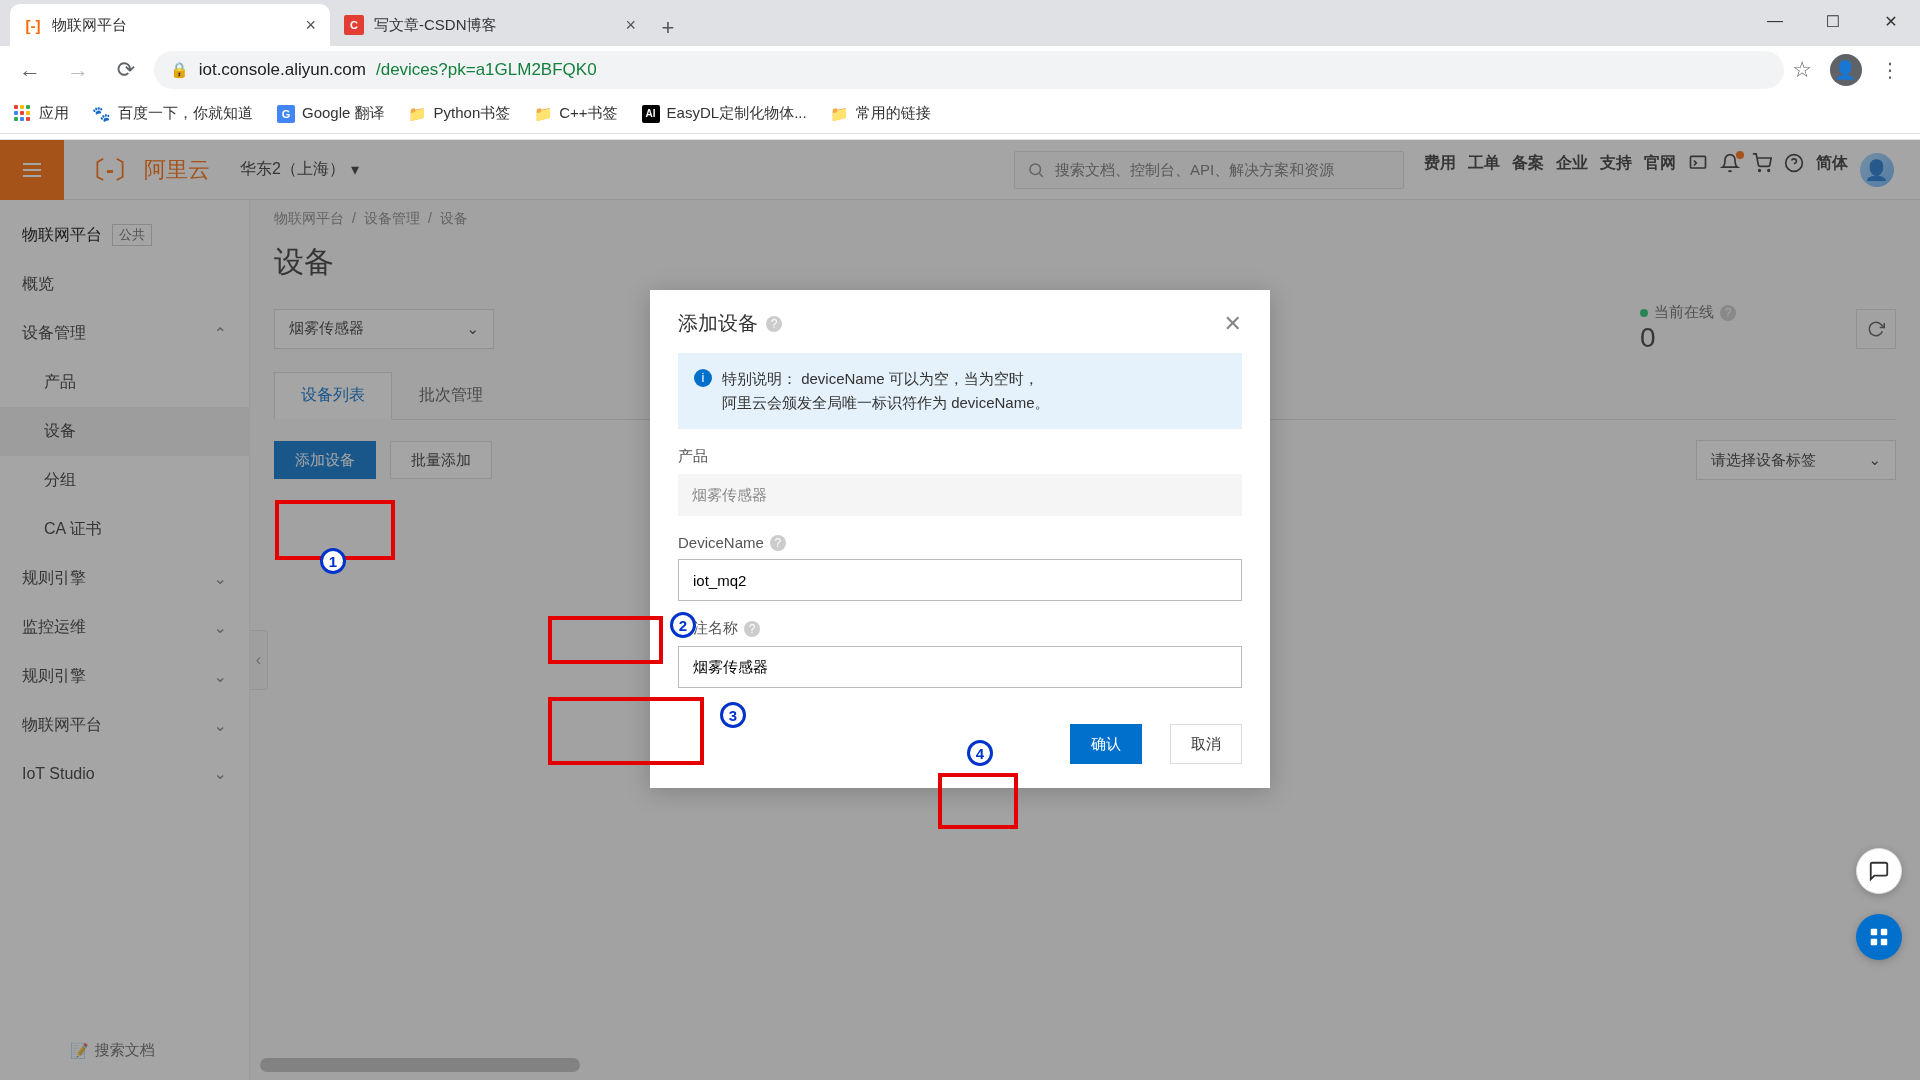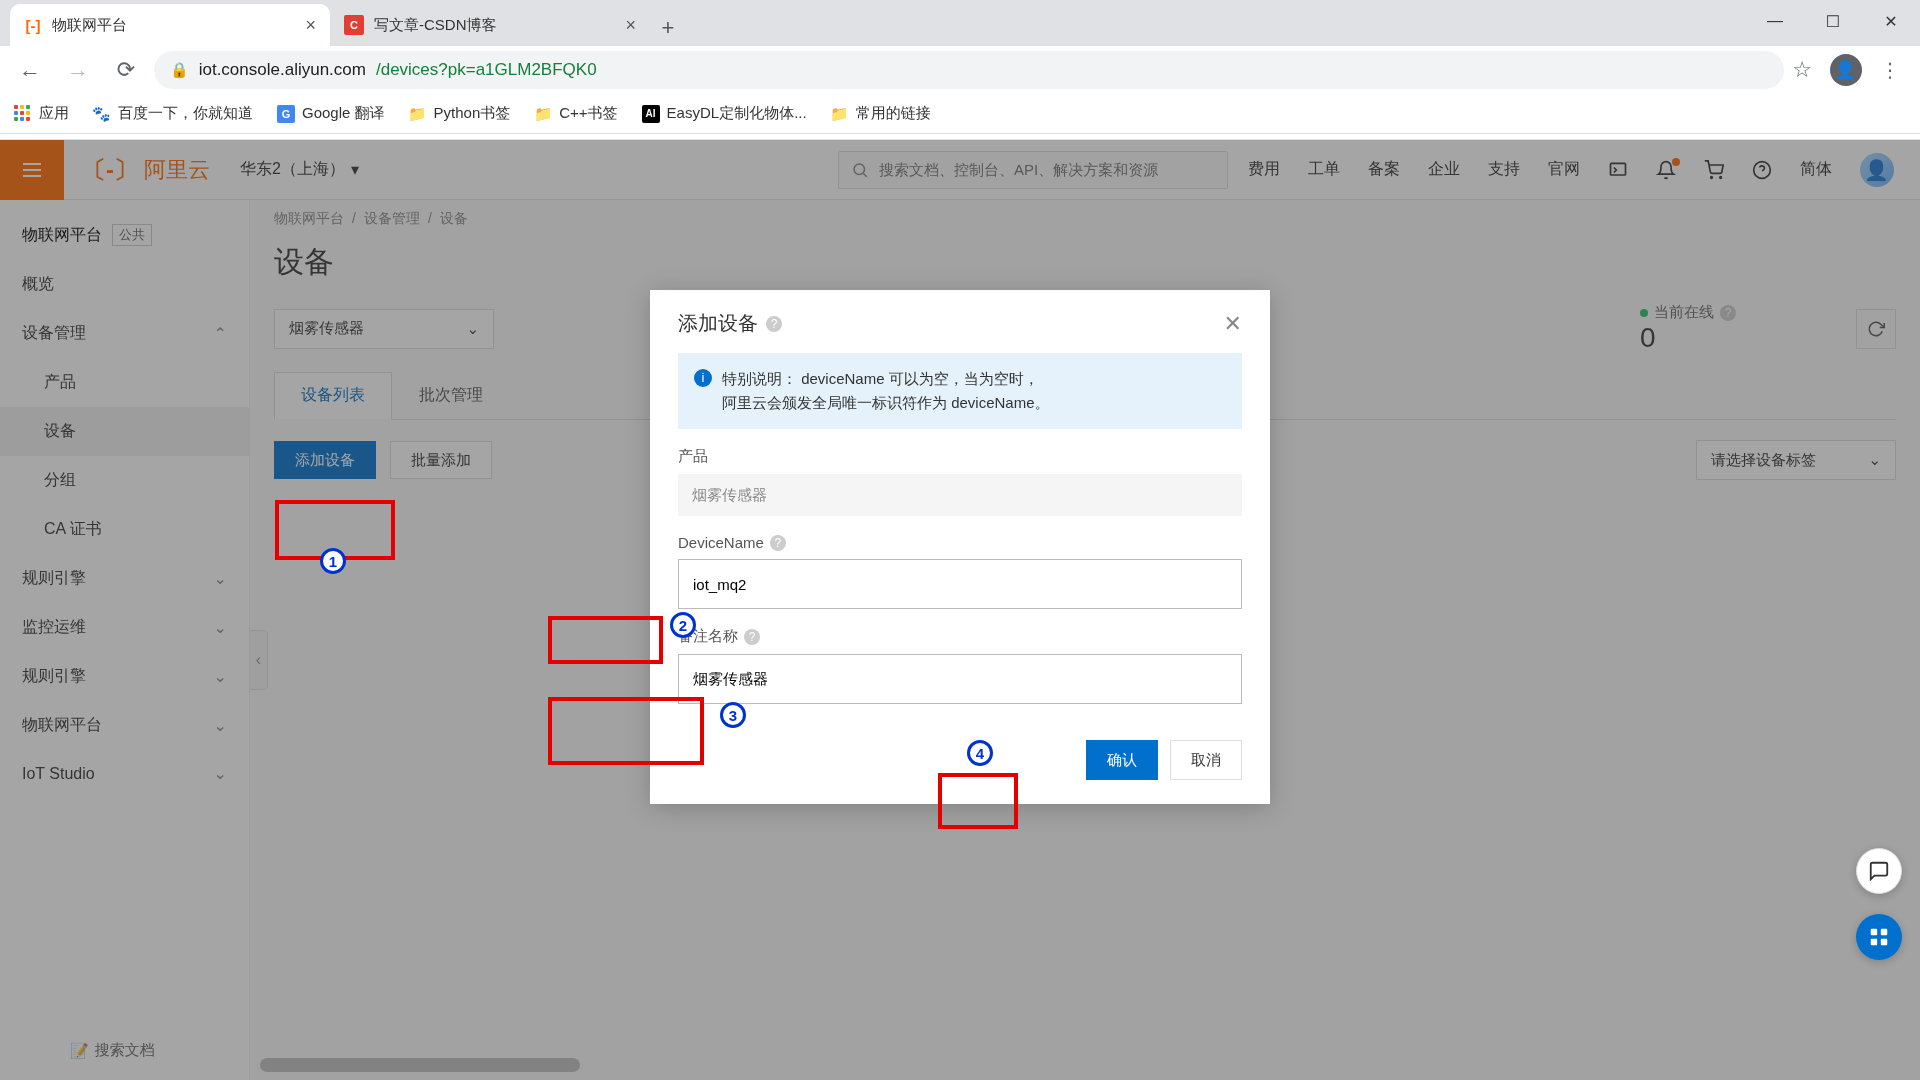--- a/index.html
+++ b/index.html
@@ -46,21 +46,21 @@
 .app { position: relative; height: 940px; }
 .app-header { height: 60px; background: #fff; border-bottom: 1px solid #e6e6e6; display: flex; align-items: center; }
 .hamburger { width: 64px; height: 60px; background: #ff6a00; display: flex; align-items: center; justify-content: center; cursor: pointer; }
 .hamburger svg { width: 24px; height: 24px; }
 .logo { display: flex; align-items: center; gap: 6px; padding: 0 18px; color: #ff6a00; font-size: 22px; font-weight: 500; }
 .logo .bracket { font-weight: bold; font-size: 24px; }
 .region { display: flex; align-items: center; gap: 6px; font-size: 16px; color: #333; cursor: pointer; padding: 0 12px; }
 .search-box { margin-left: auto; margin-right: 20px; width: 390px; height: 38px; border: 1px solid #ddd; border-radius: 2px; display: flex; align-items: center; padding: 0 12px; gap: 10px; background: #fafafa; }
 .search-box svg { width: 18px; height: 18px; color: #888; }
 .search-box input { border: none; outline: none; background: transparent; flex: 1; font-size: 15px; color: #555; }
-.top-nav { display: flex; align-items: center; gap: 28px; padding-right: 26px; font-size: 16px; color: #333; }
+.top-nav { display: flex; align-items: flex-start; gap: 12px; padding-right: 26px; font-size: 16px; color: #333; font-weight: bold; }
 .top-nav .item { cursor: pointer; display:flex; align-items:center; position:relative; }
 .top-nav svg { width: 20px; height: 20px; }
 .bell-dot { position:absolute; top:-2px; right:-4px; width:8px; height:8px; background:#ff6a00; border-radius:50%; }
 .user-av { width: 34px; height: 34px; border-radius: 50%; background: linear-gradient(135deg, #a8d8ff, #6bb5ff); display:flex;align-items:center;justify-content:center;font-size:20px; }
 
 .app-body { display: flex; height: 880px; }
 .sidebar { width: 250px; background: #fff; border-right: 1px solid #eee; padding-top: 10px; font-size: 16px; }
 .sidebar .platform { padding: 14px 22px; display:flex; align-items:center; gap:10px; }
 .sidebar .platform .badge { border:1px solid #ccc; padding:1px 6px; font-size:13px; color:#666;text-align:center; }
 .sidebar .sec { padding: 14px 22px; display: flex; align-items: center; justify-content: space-between; color: #333; cursor: pointer; }
@@ -103,22 +103,22 @@
 .modal { position: absolute; top: 150px; left: 50%; transform: translateX(-50%); width: 620px; background: #fff; z-index: 60; box-shadow: 0 4px 24px rgba(0,0,0,0.2); }
 .modal-header { padding: 20px 28px 10px; display: flex; align-items: center; justify-content: space-between; }
 .modal-header .mt { font-size: 20px; color: #333; display:flex; align-items:center; gap:8px; }
 .modal-header .close { font-size: 22px; color: #888; cursor: pointer; }
 .modal-body { padding: 6px 28px 20px; }
 .info-box { background: #e6f2fb; padding: 14px 16px; display: flex; gap: 10px; font-size: 15px; color: #333; line-height: 1.6; }
 .info-box .i { width: 18px; height: 18px; background: #0070cc; color: #fff; border-radius: 50%; font-size: 13px; display:flex;align-items:center;justify-content:center; flex-shrink:0; margin-top:2px; }
 .field { margin-top: 18px; }
 .field label { font-size: 15px; color: #555; display:flex; align-items:center; gap:6px; }
 .field .ro { height: 42px; background: #f5f5f5; border: none; width: 100%; padding: 0 14px; margin-top: 8px; font-size: 15px; color: #888; display:flex; align-items:center; }
-.field input { height: 50px; border: 1px solid #bbb; width: 100%; padding: 8px 14px; margin-top: 8px; font-size: 15px; outline: none; }
-.modal-footer { padding: 16px 28px 24px; display: flex; justify-content: flex-end; gap: 12px; }
+.field input { height: 42px; border: 1px solid #bbb; width: 100%; padding: 8px 14px; margin-top: 8px; font-size: 15px; outline: none; }
+.modal-footer { padding: 16px 28px 24px; display: flex; justify-content: flex-end; gap: 28px; }
 .modal-footer .btn { height: 40px; }
 
 
 .anno-box { position: absolute; border: 4px solid #e50000; z-index: 70; pointer-events: none; }
 .anno-num { position: absolute; width: 26px; height: 26px; background: #fff; border: 3px solid #0033cc; color: #0033cc; font-weight: bold; border-radius: 50%; display: flex; align-items: center; justify-content: center; font-size: 15px; z-index: 75; pointer-events: none; }
 
 .help-q { width:16px; height:16px; border-radius:50%; background:#ccc; color:#fff; font-size:12px; display:inline-flex; align-items:center; justify-content:center; }
 
 .float-btns { position:absolute; right:18px; bottom:120px; display:flex; flex-direction:column; gap:20px; z-index:80; }
 .float-btns .fb { width:46px; height:46px; border-radius:50%; background:#0070cc; color:#fff; display:flex; align-items:center; justify-content:center; cursor:pointer; box-shadow:0 2px 8px rgba(0,0,0,0.2); }

